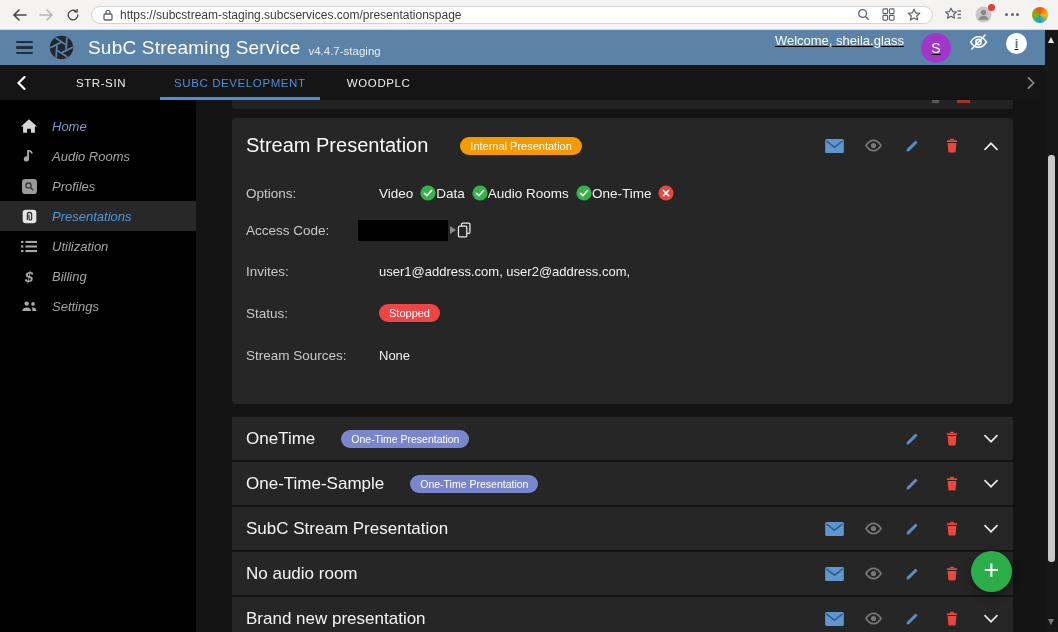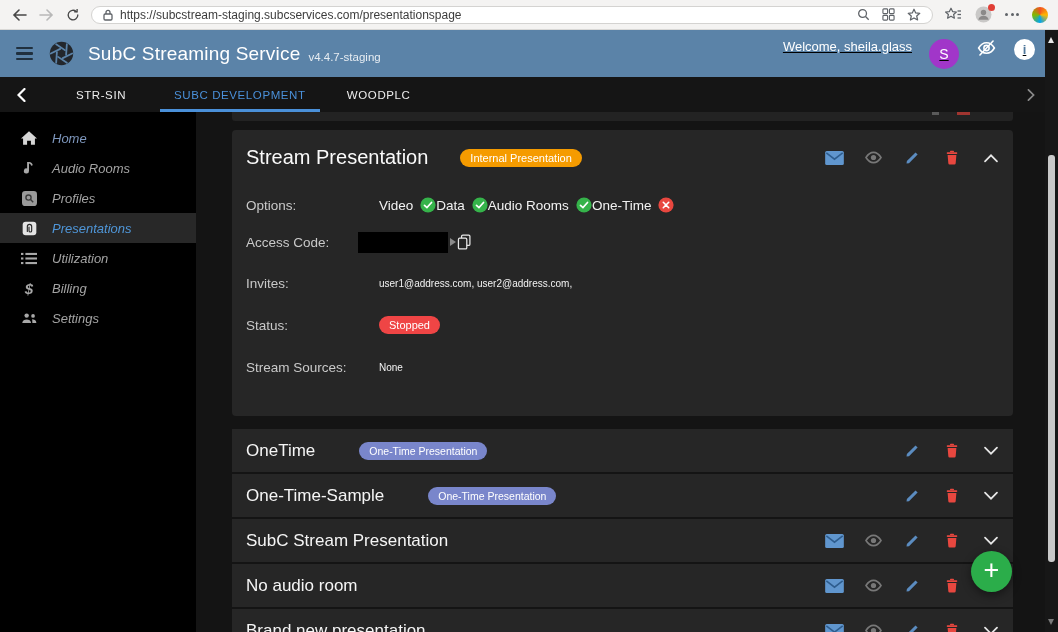--- a/index.html
+++ b/index.html
@@ -22,21 +22,21 @@
 
   
   .app { position:absolute; top:30px; left:0; width:1058px; height:602px; background:#121212; }
   .scrollcol { position:absolute; top:0; right:0; width:13px; height:602px; background:#171717; }
   .scroll-up { position:absolute; top:7px; left:3px; width:0; height:0; border-left:3.5px solid transparent; border-right:3.5px solid transparent; border-bottom:6px solid #e8e8e8; }
   .scroll-thumb { position:absolute; top:125px; left:3px; width:7px; height:407px; background:#c9c9c9; border-radius:3px; }
   .scroll-down { position:absolute; bottom:7px; left:3px; width:0; height:0; border-left:3.5px solid transparent; border-right:3.5px solid transparent; border-top:6px solid #7a7a7a; }
   .app-inner { margin-right:13px; height:100%; display:flex; flex-direction:column; }
 
   
-  .app-header { height:47px; background:#5b83a8; display:flex; align-items:center; padding:0 10px 0 14px; gap:13px; flex:none; }
+  .app-header { height:35px; background:#5b83a8; display:flex; align-items:center; padding:0 18px 0 14px; gap:13px; flex:none; }
   .hb { display:flex; flex-direction:column; gap:3px; background:none; border:none; padding:2px; cursor:pointer; }
   .hb i { display:block; width:17px; height:2.5px; background:#20303e; border-radius:1px; }
   .app-title { color:#fff; font-size:19px; font-weight:500; letter-spacing:.2px; }
   .app-version { color:rgba(255,255,255,.85); font-size:11.5px; margin-left:-5px; margin-top:6px; }
   .header-right { margin-left:auto; display:flex; align-items:flex-start; gap:17px;text-decoration:underline; }
   .welcome { color:#fff; font-size:13px; }
   .avatar { width:30px; height:30px; border-radius:50%; background:#a136c9; color:#fff; font-size:14px; display:flex; align-items:center; justify-content:center; border:none; cursor:pointer; }
   .icon-plain { background:none; border:none; display:flex; align-items:center; justify-content:center; cursor:pointer; }
   .info-btn { width:21px; height:21px; border-radius:50%; background:#fff; color:#51799c; font-weight:700; font-size:13px; display:flex; align-items:center; justify-content:center; border:none; cursor:pointer; }
 
@@ -68,32 +68,32 @@
   .card-title { font-size:20px; color:#fafafa; font-weight:500; }
   .badge { color:#fff; border-radius:10px; padding:3px 10px; font-size:11px; white-space:nowrap; }
   .badge-orange { background:#f59b00; margin-left:32px; }
   .badge-indigo { background:#7986cb; }
   .badge-red { background:#ef4545; font-size:11px; }
   .icon-group { margin-left:auto; display:flex; align-items:center; gap:20px; }
   .icon-btn { background:none; border:none; display:flex; align-items:center; justify-content:center; width:19px; height:19px; cursor:pointer; flex:none; }
 
   .field { display:flex; align-items:center; padding-left:14px; margin-top:15px; min-height:22px; }
   .flabel { width:133px; flex:none; font-size:13.5px; color:#c9c9c9; }
-  .fvalue { font-size:10px; color:#f2f2f2; }
+  .fvalue { font-size:13px; color:#f2f2f2; }
   .opts { display:flex; align-items:center; }
   .opt { display:flex; align-items:center; gap:7px; font-size:13.5px; color:#f2f2f2; }
   .code-box { width:90px; height:21px; background:#000; }
   .copy-wrap { display:flex; align-items:center; margin-left:2px; background:none; border:none; cursor:pointer; }
   .copy-arrow { width:0; height:0; border-top:4px solid transparent; border-bottom:4px solid transparent; border-left:6px solid #8a8a8a; margin-right:1px; }
 
   
   .rows { margin-top:13px; display:flex; flex-direction:column; gap:2px; }
   .prow { height:43px; background:#262626; display:flex; align-items:center; padding:0 13px 0 14px; cursor:pointer; }
   .prow-title { font-size:17px; color:#f5f5f5; }
-  .prow .badge { margin-left:44px; font-size:10.5px; }
+  .prow .badge { margin-left:26px; font-size:10.5px; }
 
   .fab { position:absolute; left:971px; top:551px; width:41px; height:41px; border-radius:50%; background:#2bad4a; color:#fff; font-size:27px; font-weight:300; display:flex; align-items:center; justify-content:center; border:none; box-shadow:0 3px 10px rgba(0,0,0,.45); z-index:10; cursor:pointer; line-height:1; padding-bottom:3px; }
 </style>
 </head>
 <body>
 
 <div class="screen">
 
   <div class="chrome">
     <button class="nav-btn">

